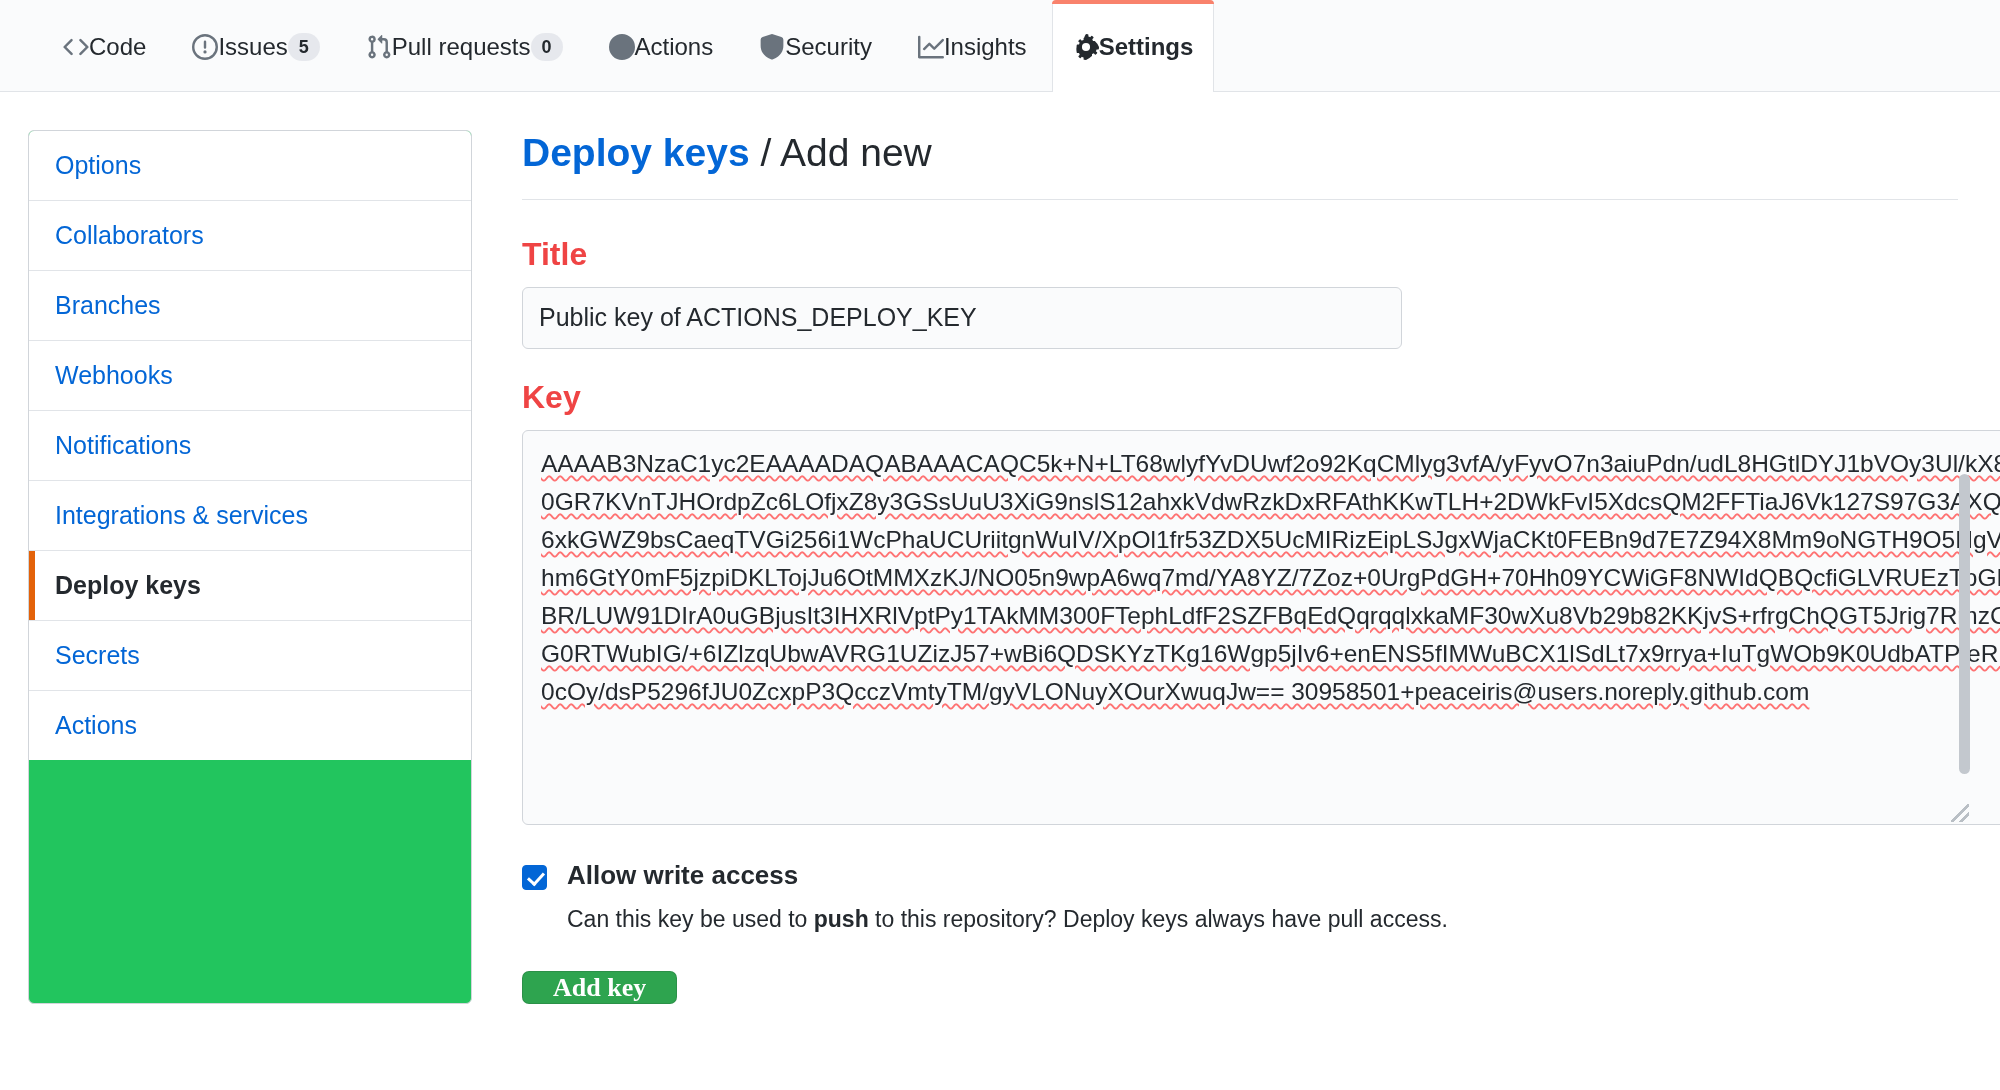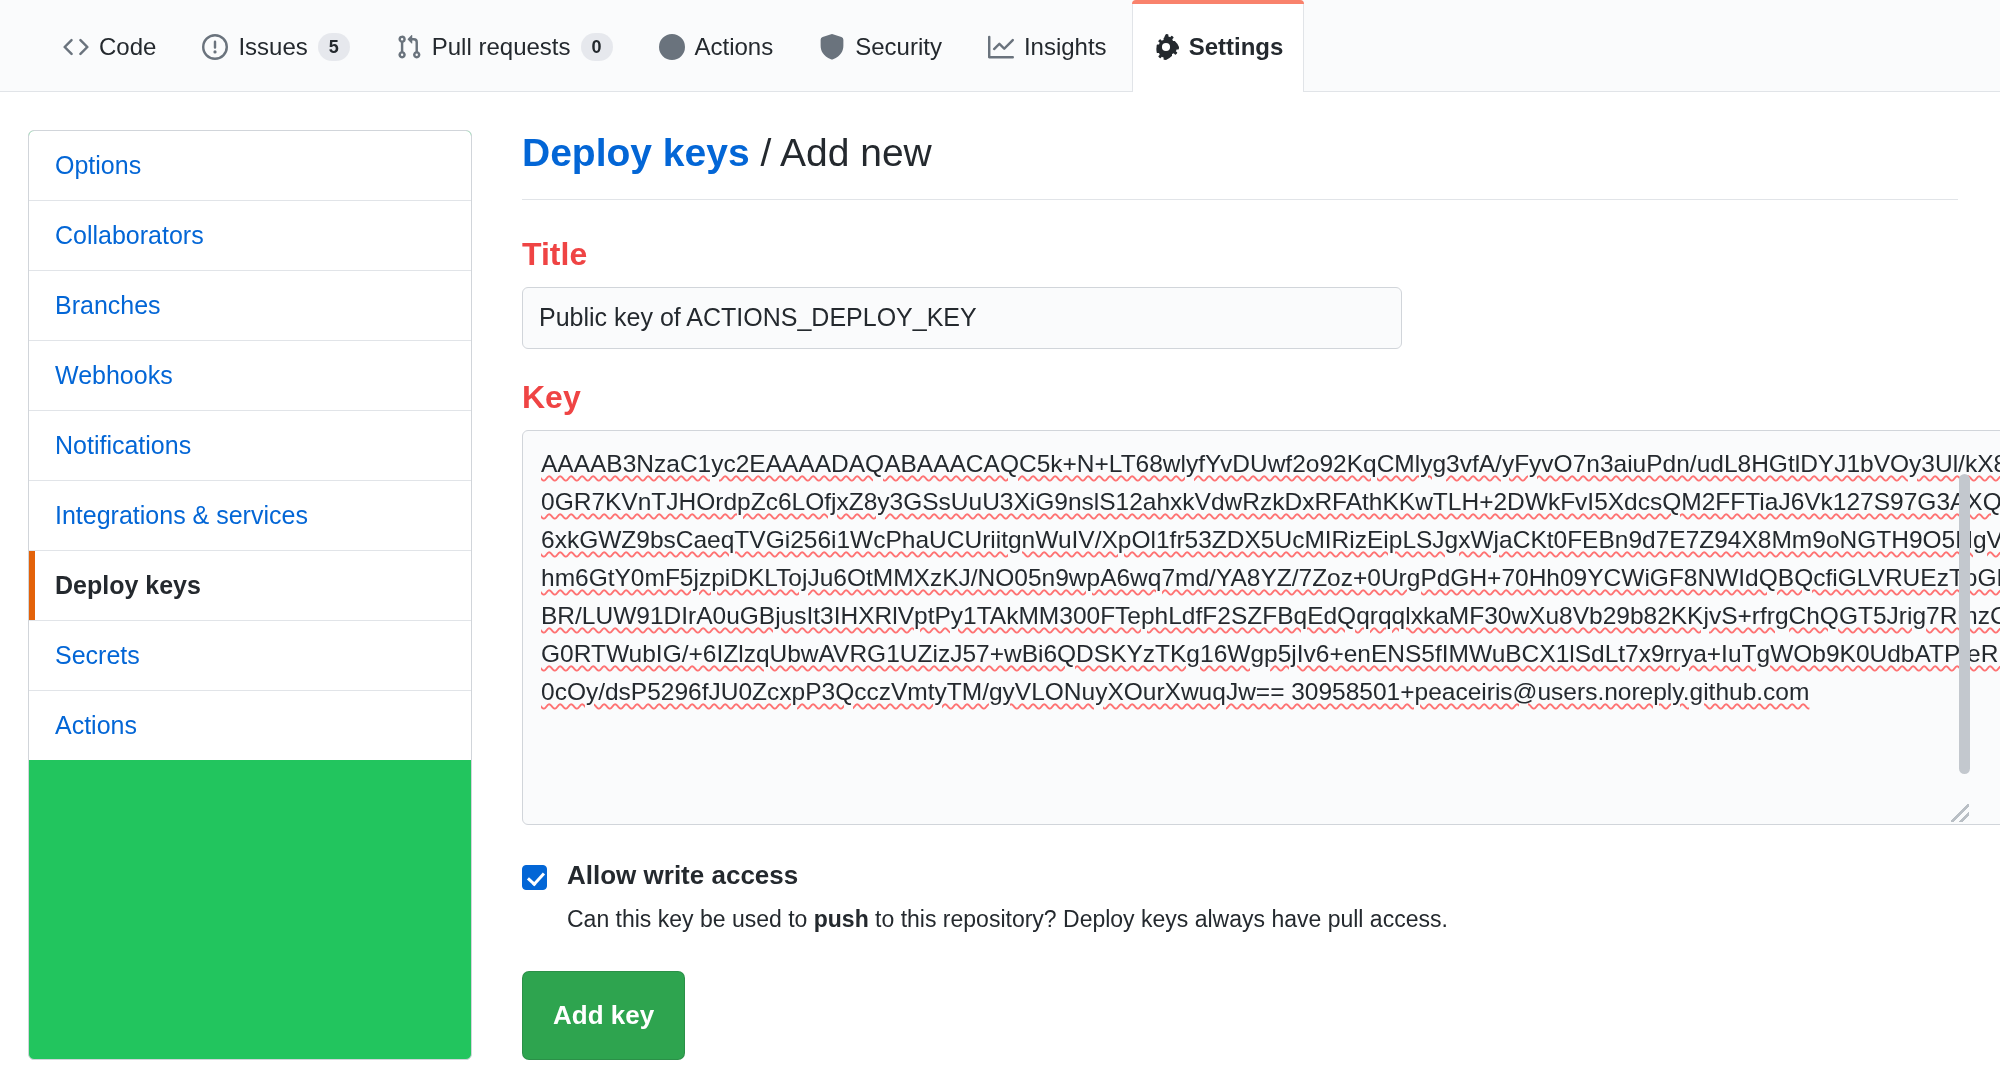--- a/index.html
+++ b/index.html
@@ -12,21 +12,21 @@
   body { width: 2000px; height: 1090px; position: relative; overflow: hidden; }
 
   
   .repo-nav {
     position: absolute; left: 0; top: 0; width: 2000px; height: 92px;
     background: #fafbfc;
     border-bottom: 1px solid #e1e4e8;
   }
   .tabs { display: flex; align-items: flex-end; height: 92px; padding-left: 42px; }
   .tab {
-    display: flex; align-items: center; gap: 10px;
+    display: flex; align-items: center; 
     height: 92px; padding: 0 20px; margin-right: 4px;
     font-size: 24px; color: #24292e; line-height: 1;
     text-decoration: none; cursor: pointer;
     position: relative;
     background: transparent;
     border: 1px solid transparent;
     border-bottom: none;
     border-radius: 5px 5px 0 0;
   }
   .tab .ic { display: inline-flex; align-items: center; color: #6a737d; flex: 0 0 auto; }
@@ -151,26 +151,26 @@
     transform: rotate(42deg);
   }
   .check-texts { margin-left: 20px; }
   .check-title { font-size: 26px; font-weight: 600; color: #24292e; cursor: pointer; line-height: 1.3; }
   .check-help { font-size: 23px; color: #24292e; margin-top: 10px; line-height: 1.4; }
   .check-help b { font-weight: 700; }
 
   .btn-green {
     margin-top: 36px;
     display: inline-block;
-    padding: 28px 30px;
+    padding: 0 30px;
     font-size: 26px; font-weight: 600; color: #ffffff;
     background: #2ea44f;
     border: 1px solid rgba(27,31,35,0.15);
     border-radius: 7px; cursor: pointer;
-    font-family: Liberation Sans, sans-serif;
+    font-family: Liberation Serif, serif;
     line-height: 1.2;
   }
 </style>
 </head>
 <body>
 
 <div class="repo-nav">
   <div class="tabs">
 
     <a class="tab">

